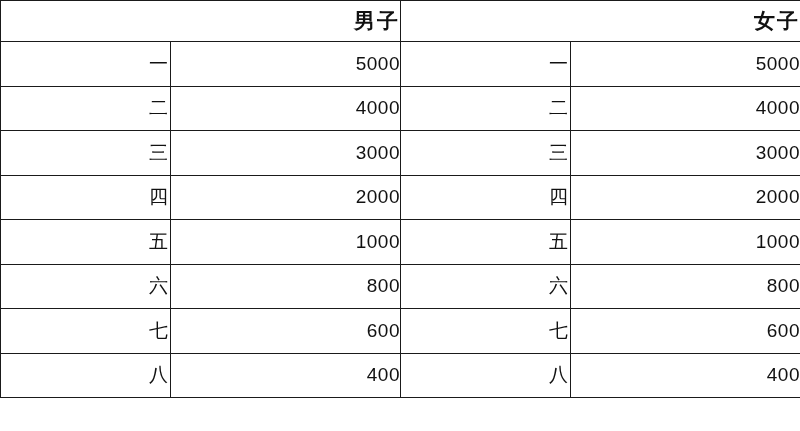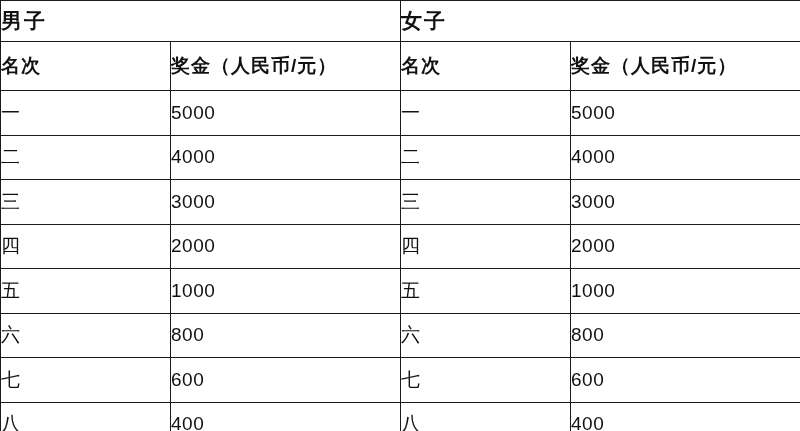--- a/index.html
+++ b/index.html
@@ -23,21 +23,21 @@
   }
   table.prize-table {
     border-collapse: collapse;
     width: 800px;
     table-layout: fixed;
   }
   table.prize-table col.c-rank { width: 170px; }
   table.prize-table col.c-prize { width: 230px; }
   table.prize-table td, table.prize-table th {
     border: 1px solid #1a1a1a;
-    text-align: left;
+    text-align: right;
     vertical-align: middle;
     font-weight: normal;
     padding: 0;
     font-size: 19px;
     letter-spacing: 0.5px;
   }
   table.prize-table tr.group-row th {
     height: 40px;
     font-size: 21px;
     font-weight: bold;
@@ -74,26 +74,20 @@
     <colgroup>
       <col class="c-rank">
       <col class="c-prize">
       <col class="c-rank">
       <col class="c-prize">
     </colgroup>
     <thead>
       <tr class="group-row">
         <th colspan="2">男子</th>
         <th colspan="2">女子</th>
-      </tr>
-      <tr class="header-row">
-        <td>名次</td>
-        <td>奖金（人民币/元）</td>
-        <td>名次</td>
-        <td>奖金（人民币/元）</td>
       </tr>
     </thead>
     <tbody>
       <tr class="data-row">
         <td class="rank-cell">一</td>
         <td>5000</td>
         <td class="rank-cell">一</td>
         <td>5000</td>
       </tr>
       <tr class="data-row">

